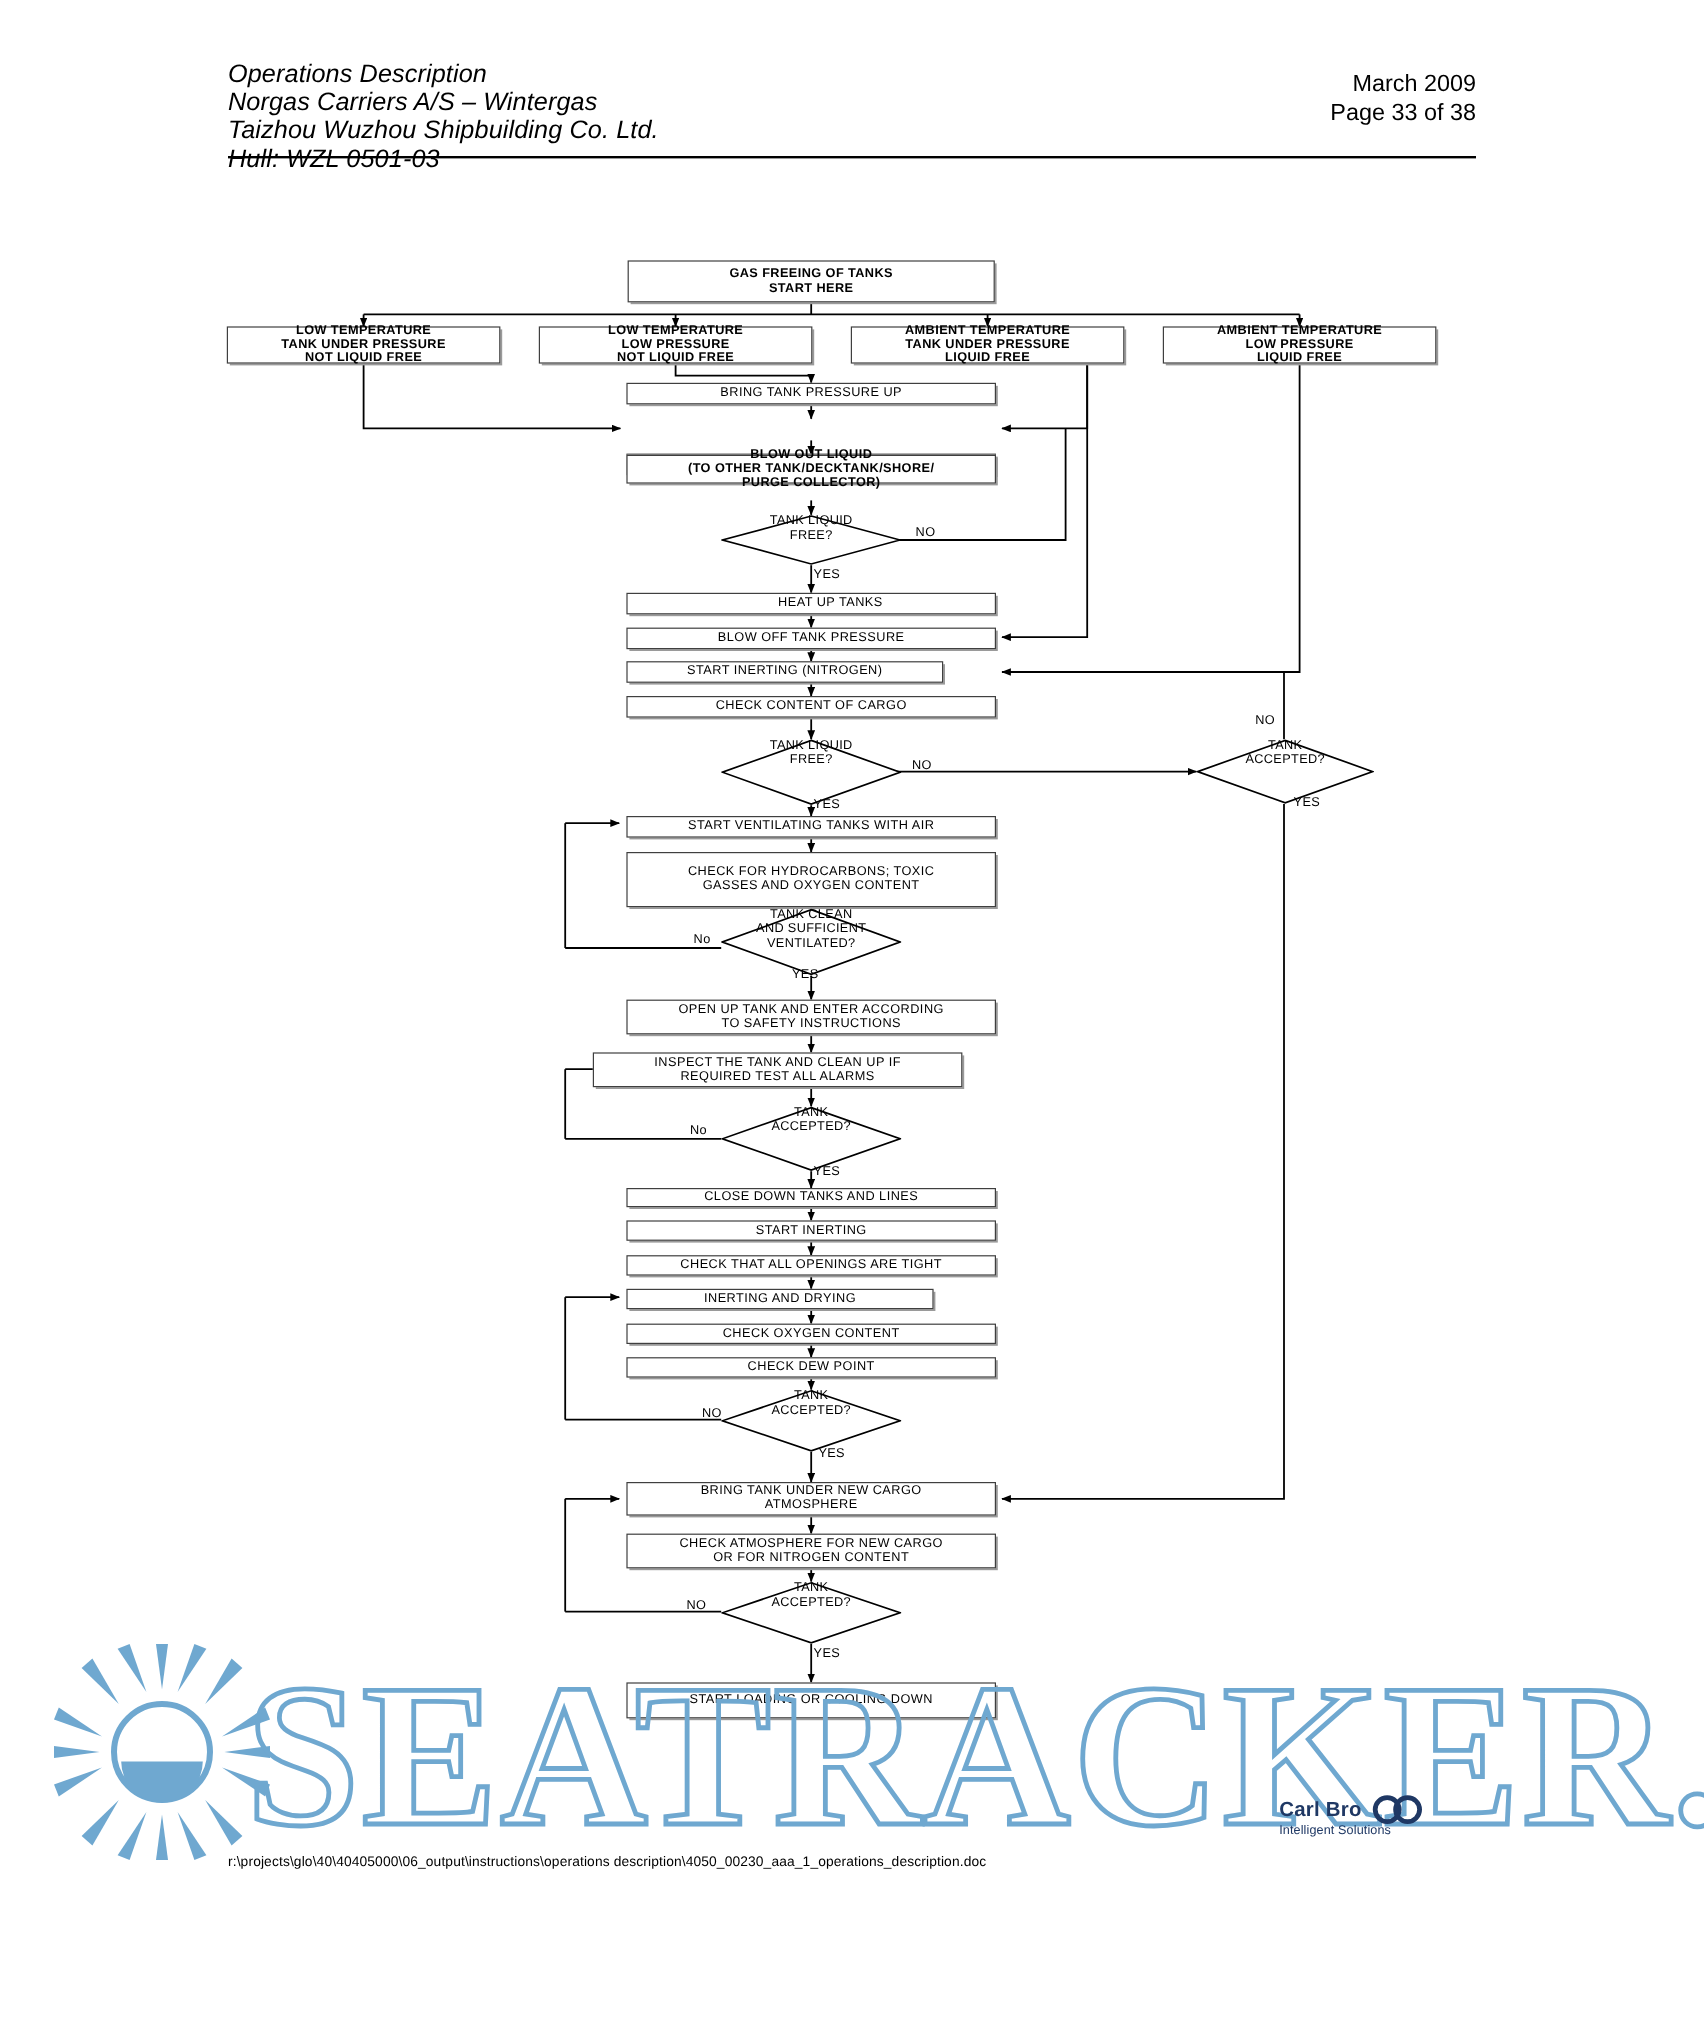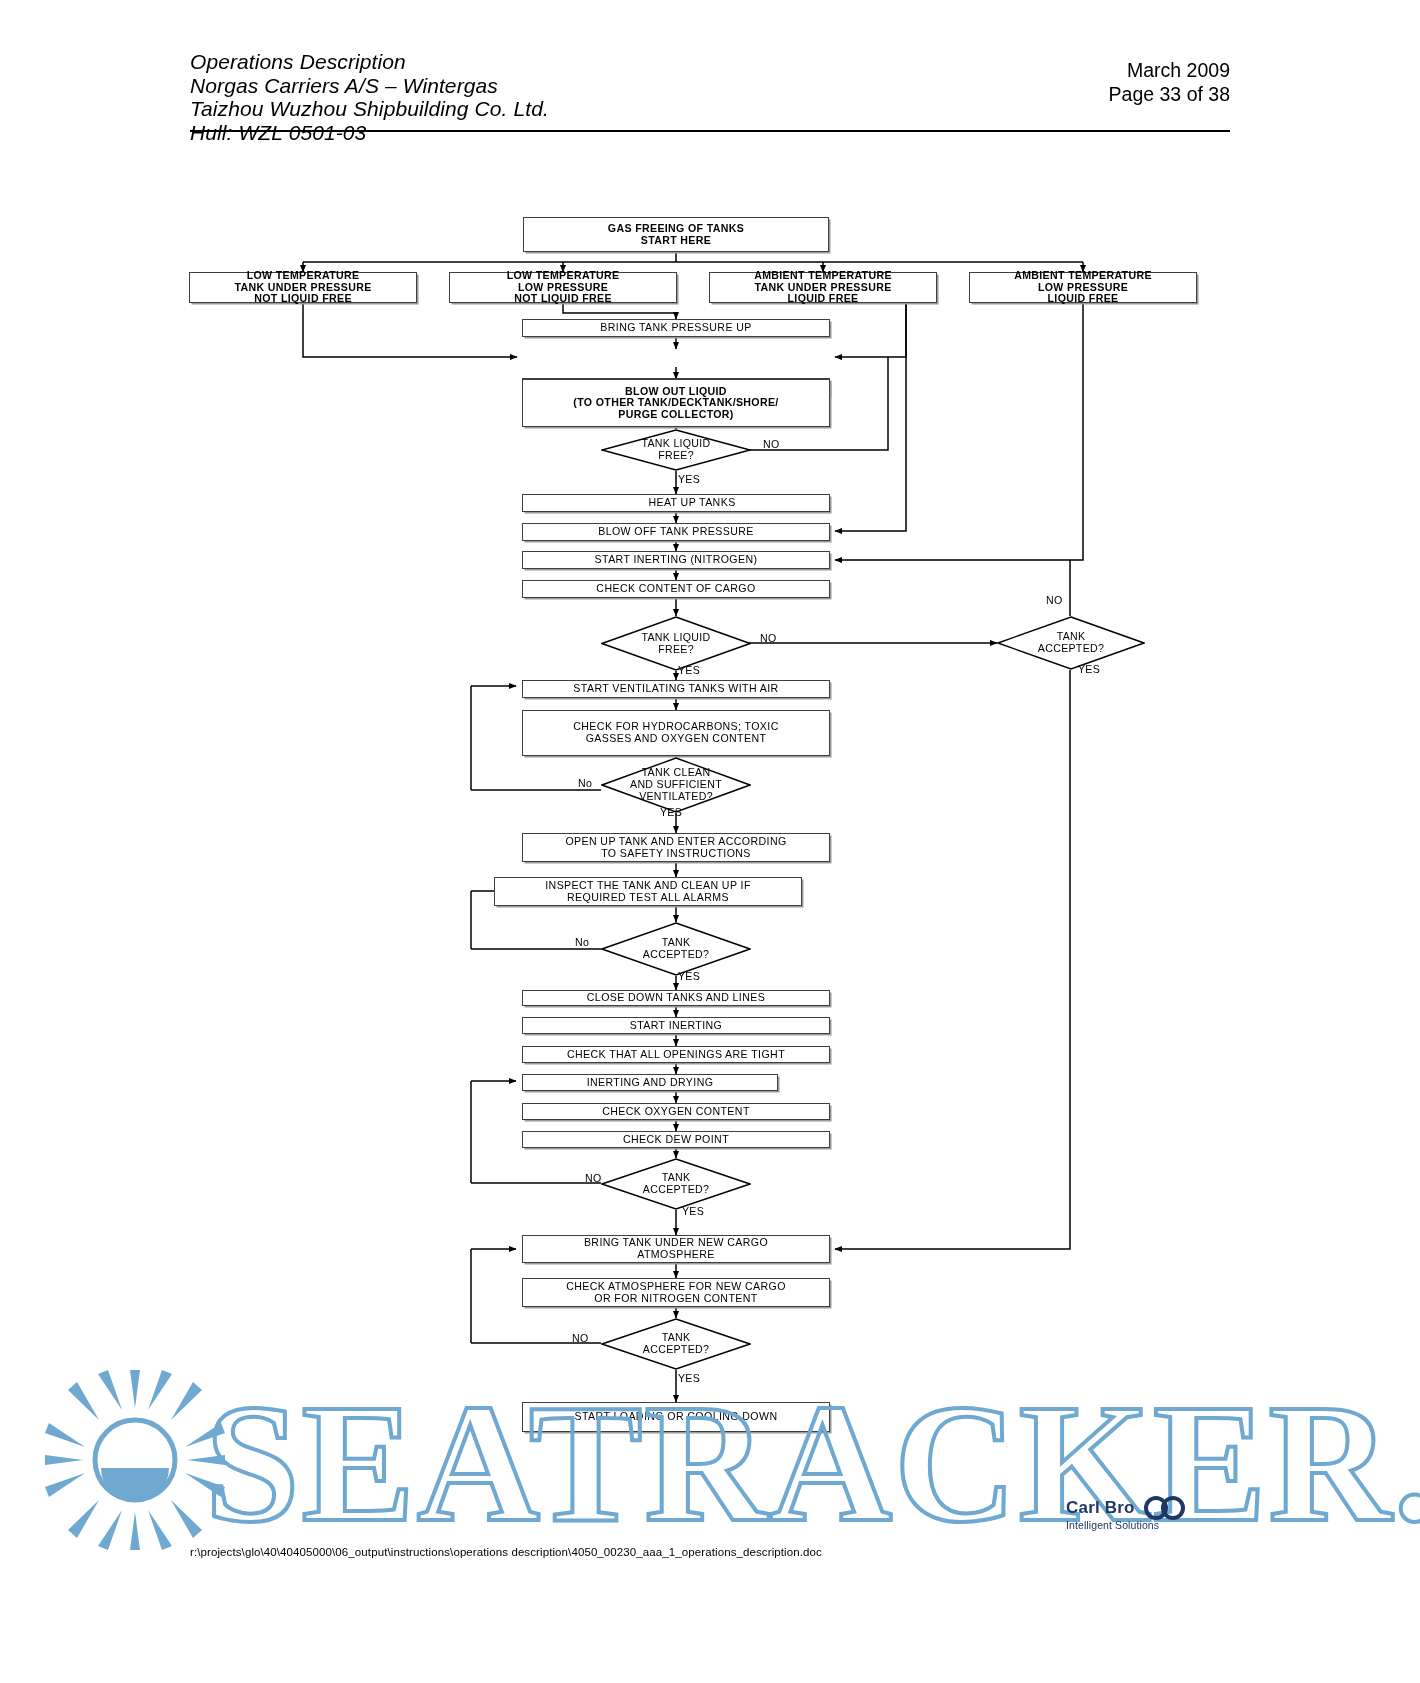--- a/index.html
+++ b/index.html
@@ -39,21 +39,21 @@
     z-index:4;
   }
   .node.thin{font-weight:normal;letter-spacing:0.4px;}
   .node span{display:block;padding:0 4px;}
 
   .diamond{
     position:absolute;z-index:4;
   }
   .diamond .dtext{
     position:absolute;left:0;top:0;width:100%;height:100%;
-    display:flex;align-items:center;justify-content:center;
+    display:flex;align-items:flex-start;justify-content:center;
     text-align:center;font-size:10.6px;line-height:11.8px;letter-spacing:0.3px;
   }
 
   .elabel{
     position:absolute;font-size:10.6px;letter-spacing:0.3px;z-index:5;
     background:transparent;white-space:nowrap;
   }
 
   
   #watermark{position:absolute;left:0;top:1355px;width:1420px;height:250px;z-index:7;pointer-events:none;}
@@ -230,21 +230,21 @@
   </div>
 
   <div class="node thin" style="left:522px;top:319px;width:308px;height:18px;">
     <span>BRING TANK PRESSURE UP</span>
   </div>
 
   <div class="node thin" style="left:522px;top:349px;width:308px;height:18px;margin-top:29px;">
     <span>PRESSURIZE COLLECTING VESSEL</span>
   </div>
 
-  <div class="node" style="left:522px;top:379px;width:308px;height:48px;">
+  <div class="node" style="left:522px;top:379px;width:308px;height:24px;">
     <span>
       <span>BLOW OUT LIQUID</span>
       <span>(TO OTHER TANK/DECKTANK/SHORE/</span>
       <span>PURGE COLLECTOR)</span>
     </span>
   </div>
 
   <div class="diamond" style="left:601px;top:429px;width:150px;height:42px;">
     <svg width="150" height="42">
       <polygon points="75,1 149,21 75,41 1,21" fill="#fff" stroke="#000" stroke-width="1.4"></polygon>
@@ -260,21 +260,21 @@
   <div class="elabel" style="left:678px;top:473px;">YES</div>
 
   <div class="node thin" style="left:522px;top:494px;width:308px;height:18px;padding-left:32px;">
     <span>HEAT UP TANKS</span>
   </div>
 
   <div class="node thin" style="left:522px;top:523px;width:308px;height:18px;">
     <span>BLOW OFF TANK PRESSURE</span>
   </div>
 
-  <div class="node thin" style="left:522px;top:551px;width:308px;height:18px;">
+  <div class="node thin" style="left:522px;top:551px;width:264px;height:18px;">
     <span>START INERTING (NITROGEN)</span>
   </div>
 
   <div class="node thin" style="left:522px;top:580px;width:308px;height:18px;">
     <span>CHECK CONTENT OF CARGO</span>
   </div>
 
   <div class="diamond" style="left:601px;top:616px;width:150px;height:55px;">
     <svg width="150" height="55">
       <polygon points="75,1 149,27.5 75,54 1,27.5" fill="#fff" stroke="#000" stroke-width="1.4"></polygon>

